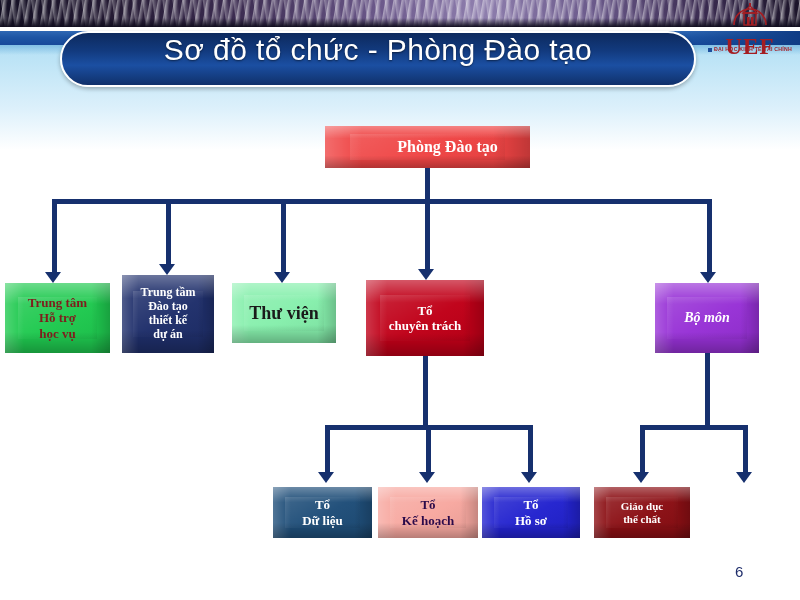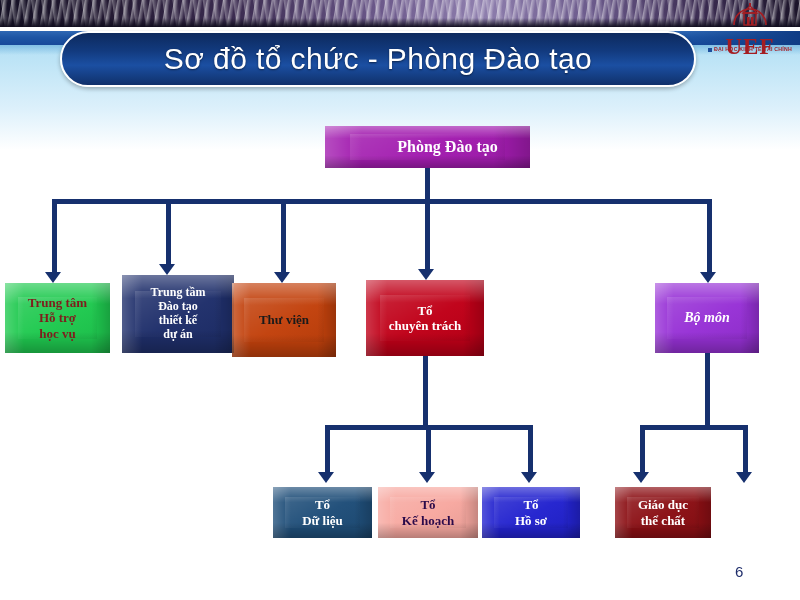--- a/index.html
+++ b/index.html
@@ -44,21 +44,21 @@
     position:absolute;left:0;top:45px;width:800px;height:10px;
     background:linear-gradient(to bottom,rgba(120,185,225,0.85) 0%,rgba(160,210,238,0) 100%);
   }
 
   
   .title-pill{
     position:absolute;left:60px;top:31px;width:636px;height:56px;
     border-radius:28px;border:2px solid #ffffff;
     background:linear-gradient(to bottom,#0d2a5e 0%,#123a7e 34%,#1b4fa2 62%,#10306a 100%);
     box-shadow:0 2px 4px rgba(0,0,0,0.28);
-    display:flex;align-items:center;justify-content:center;box-sizing:border-box;
+    display:flex;justify-content:center;box-sizing:border-box;
   }
   .title-pill .txt{
     font-family:"Liberation Sans",sans-serif;
     font-size:30px;color:#ffffff;letter-spacing:.4px;white-space:nowrap;
     text-shadow:0 1px 2px rgba(0,0,0,0.5);
   }
 
   
   .logo{position:absolute;left:704px;top:2px;width:92px;height:54px;}
   .logo .tower{position:absolute;left:50%;top:0px;transform:translateX(-50%);}
@@ -170,35 +170,35 @@
   <div class="conn conn-v" style="left: 528px; top: 425px; height: 47px; background: rgb(22, 48, 110);"></div>
   <div class="arrow" style="left: 521px; top: 472px; border-top-color: rgb(22, 48, 110);"></div>
 
   <div class="conn conn-v" style="left: 705px; top: 353px; height: 75px; background: rgb(22, 48, 110);"></div>
   <div class="conn conn-h" style="left: 640px; top: 425px; width: 108px; background: rgb(22, 48, 110);"></div>
   <div class="conn conn-v" style="left: 640px; top: 425px; height: 47px; background: rgb(22, 48, 110);"></div>
   <div class="arrow" style="left: 633px; top: 472px; border-top-color: rgb(22, 48, 110);"></div>
   <div class="conn conn-v" style="left: 743px; top: 425px; height: 47px; background: rgb(22, 48, 110);"></div>
   <div class="arrow" style="left: 736px; top: 472px; border-top-color: rgb(22, 48, 110);"></div>
 
-  <div class="box" style="left: 325px; top: 126px; width: 205px; height: 42px; background: #a21caf; color: rgb(255, 255, 255); font-size: 16px; padding-left: 40px;">
+  <div class="box" style="left: 325px; top: 126px; width: 205px; height: 42px; background: #ef4444; color: rgb(255, 255, 255); font-size: 16px; padding-left: 40px;">
       <span class="lbl">Phòng Đào tạo</span>
     </div>
   <div class="box" style="left: 5px; top: 283px; width: 105px; height: 70px; background: rgb(31, 201, 79); color: #7f1d1d; font-size: 13px;">
       <span class="lbl">Trung  tâm
 Hỗ trợ
 học vụ</span>
     </div>
-  <div class="box" style="left: 122px; top: 275px; width: 112px; height: 78px; background: rgb(31, 47, 107); color: rgb(255, 255, 255); font-size: 12px;">
+  <div class="box" style="left: 122px; top: 275px; width: 92px; height: 78px; background: rgb(31, 47, 107); color: rgb(255, 255, 255); font-size: 12px;">
       <span class="lbl">Trung tầm
 Đào tạo
 thiết kế
 dự án</span>
     </div>
-  <div class="box" style="left: 232px; top: 283px; width: 104px; height: 74px; background: #c2410c; color: rgb(26, 26, 26); font-size: 13px;">
+  <div class="box" style="left: 232px; top: 283px; width: 104px; height: 60px; background: #86efac; color: rgb(26, 26, 26); font-size: 18px;">
       <span class="lbl">Thư viện</span>
     </div>
   <div class="box" style="left: 366px; top: 280px; width: 118px; height: 76px; background: rgb(192, 0, 24); color: rgb(255, 255, 255); font-size: 13px;">
       <span class="lbl">Tổ
 chuyên trách</span>
     </div>
   <div class="box" style="left: 655px; top: 283px; width: 104px; height: 70px; background: rgb(151, 49, 214); color: rgb(255, 255, 255); font-size: 14px; font-style: italic;">
       <span class="lbl">Bộ môn</span>
     </div>
   <div class="box" style="left: 273px; top: 487px; width: 99px; height: 51px; background: rgb(31, 78, 121); color: rgb(255, 255, 255); font-size: 13px;">
@@ -206,19 +206,19 @@
 Dữ liệu</span>
     </div>
   <div class="box" style="left: 378px; top: 487px; width: 100px; height: 51px; background: rgb(247, 168, 160); color: rgb(43, 10, 74); font-size: 13px;">
       <span class="lbl">Tổ
 Kế hoạch</span>
     </div>
   <div class="box" style="left: 482px; top: 487px; width: 98px; height: 51px; background: rgb(35, 35, 207); color: rgb(255, 255, 255); font-size: 13px;">
       <span class="lbl">Tổ
 Hồ sơ</span>
     </div>
-  <div class="box" style="left: 594px; top: 487px; width: 96px; height: 51px; background: rgb(139, 15, 20); color: rgb(255, 255, 255); font-size: 13px; margin-left: 21px;">
+  <div class="box" style="left: 594px; top: 487px; width: 96px; height: 51px; background: rgb(139, 15, 20); color: rgb(255, 255, 255); font-size: 11px;">
       <span class="lbl">Giáo dục
 thể chất</span>
     </div>
 
   <div class="page-num">6</div>
 </div>
 
 </body></html>

